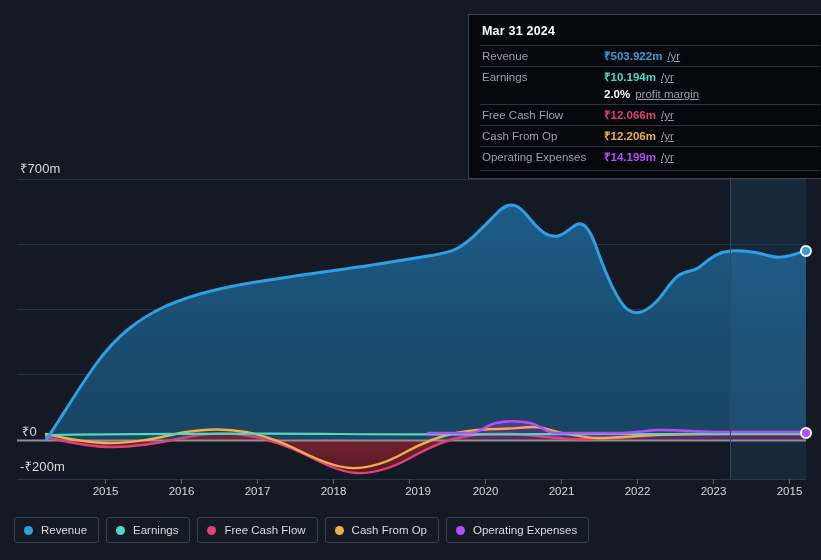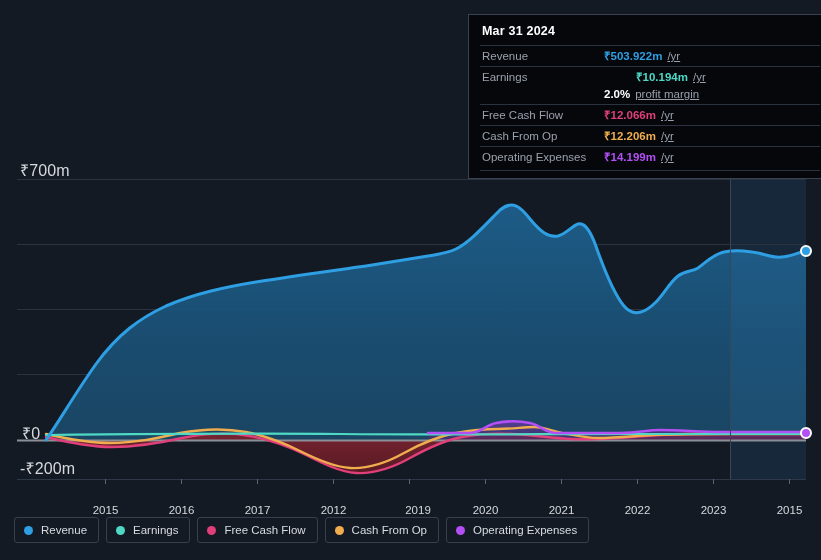--- a/index.html
+++ b/index.html
@@ -28,37 +28,36 @@
     position: absolute;
     left: 0;
     top: 0;
     width: 821px;
     height: 512px;
   }
 
   
   .axis-label {
     position: absolute;
-    font-size: 16px;
+    font-size: 13px;
     color: #d6d9dd;
     white-space: nowrap;
     letter-spacing: .1px;
   }
   .y-label-top   { left: 20px; top: 159px; }
   .y-label-zero  { left: 22px; top: 422px; }
   .y-label-neg   { left: 20px; top: 457px; }
 
   .x-tick {
     position: absolute;
     top: 485px;
     font-size: 11.5px;
     color: #d6d9dd;
     transform: translateX(-50%);
     white-space: nowrap;
-    margin-top: 19px;
   }
 
   
   #tooltip {
     position: absolute;
     left: 468px;
     top: 14px;
     width: 364px;
     background: #05070b;
     border: 1px solid #3a4150;
@@ -298,40 +297,40 @@
   </svg>
 
   <div class="axis-label y-label-top">₹700m</div>
   <div class="axis-label y-label-zero">₹0</div>
   <div class="axis-label y-label-neg">-₹200m</div>
 
   <div id="x-ticks">
       <div class="x-tick" style="left: 105.5px;">2015</div>
       <div class="x-tick" style="left: 181.5px;">2016</div>
       <div class="x-tick" style="left: 257.5px;">2017</div>
-      <div class="x-tick" style="left: 333.5px;">2012</div>
+      <div class="x-tick" style="left: 333.5px;">2018</div>
       <div class="x-tick" style="left: 418px; text-align: right;">2019</div>
       <div class="x-tick" style="left: 485.5px;">2020</div>
       <div class="x-tick" style="left: 561.5px;">2021</div>
       <div class="x-tick" style="left: 637.5px;">2022</div>
       <div class="x-tick" style="left: 713.5px;">2023</div>
       <div class="x-tick" style="left: 789.5px;">2015</div>
     </div>
 
   <div id="tooltip">
     <div class="tt-title">Mar 31 2024</div>
     <div id="tt-rows">
         <div class="tt-row">
           <span class="tt-key">Revenue</span>
           <span class="tt-val" style="color: rgb(46, 159, 227);">₹503.922m</span>
           <span class="tt-unit">/yr</span>
         </div>
         <div class="tt-row">
           <span class="tt-key">Earnings</span>
-          <span class="tt-val" style="color: rgb(79, 217, 197); margin-left: 32px;">₹10.194m</span>
+          <span class="tt-val" style="color: rgb(79, 217, 197);">₹10.194m</span>
           <span class="tt-unit">/yr</span>
         </div>
         <div class="tt-row tt-sub">
           <span class="tt-key"></span>
           <span class="tt-val" style="color: rgb(255, 255, 255);">2.0%</span>
           <span class="tt-unit">profit margin</span>
         </div>
         <div class="tt-row">
           <span class="tt-key">Free Cash Flow</span>
           <span class="tt-val" style="color: rgb(224, 63, 122);">₹12.066m</span>

